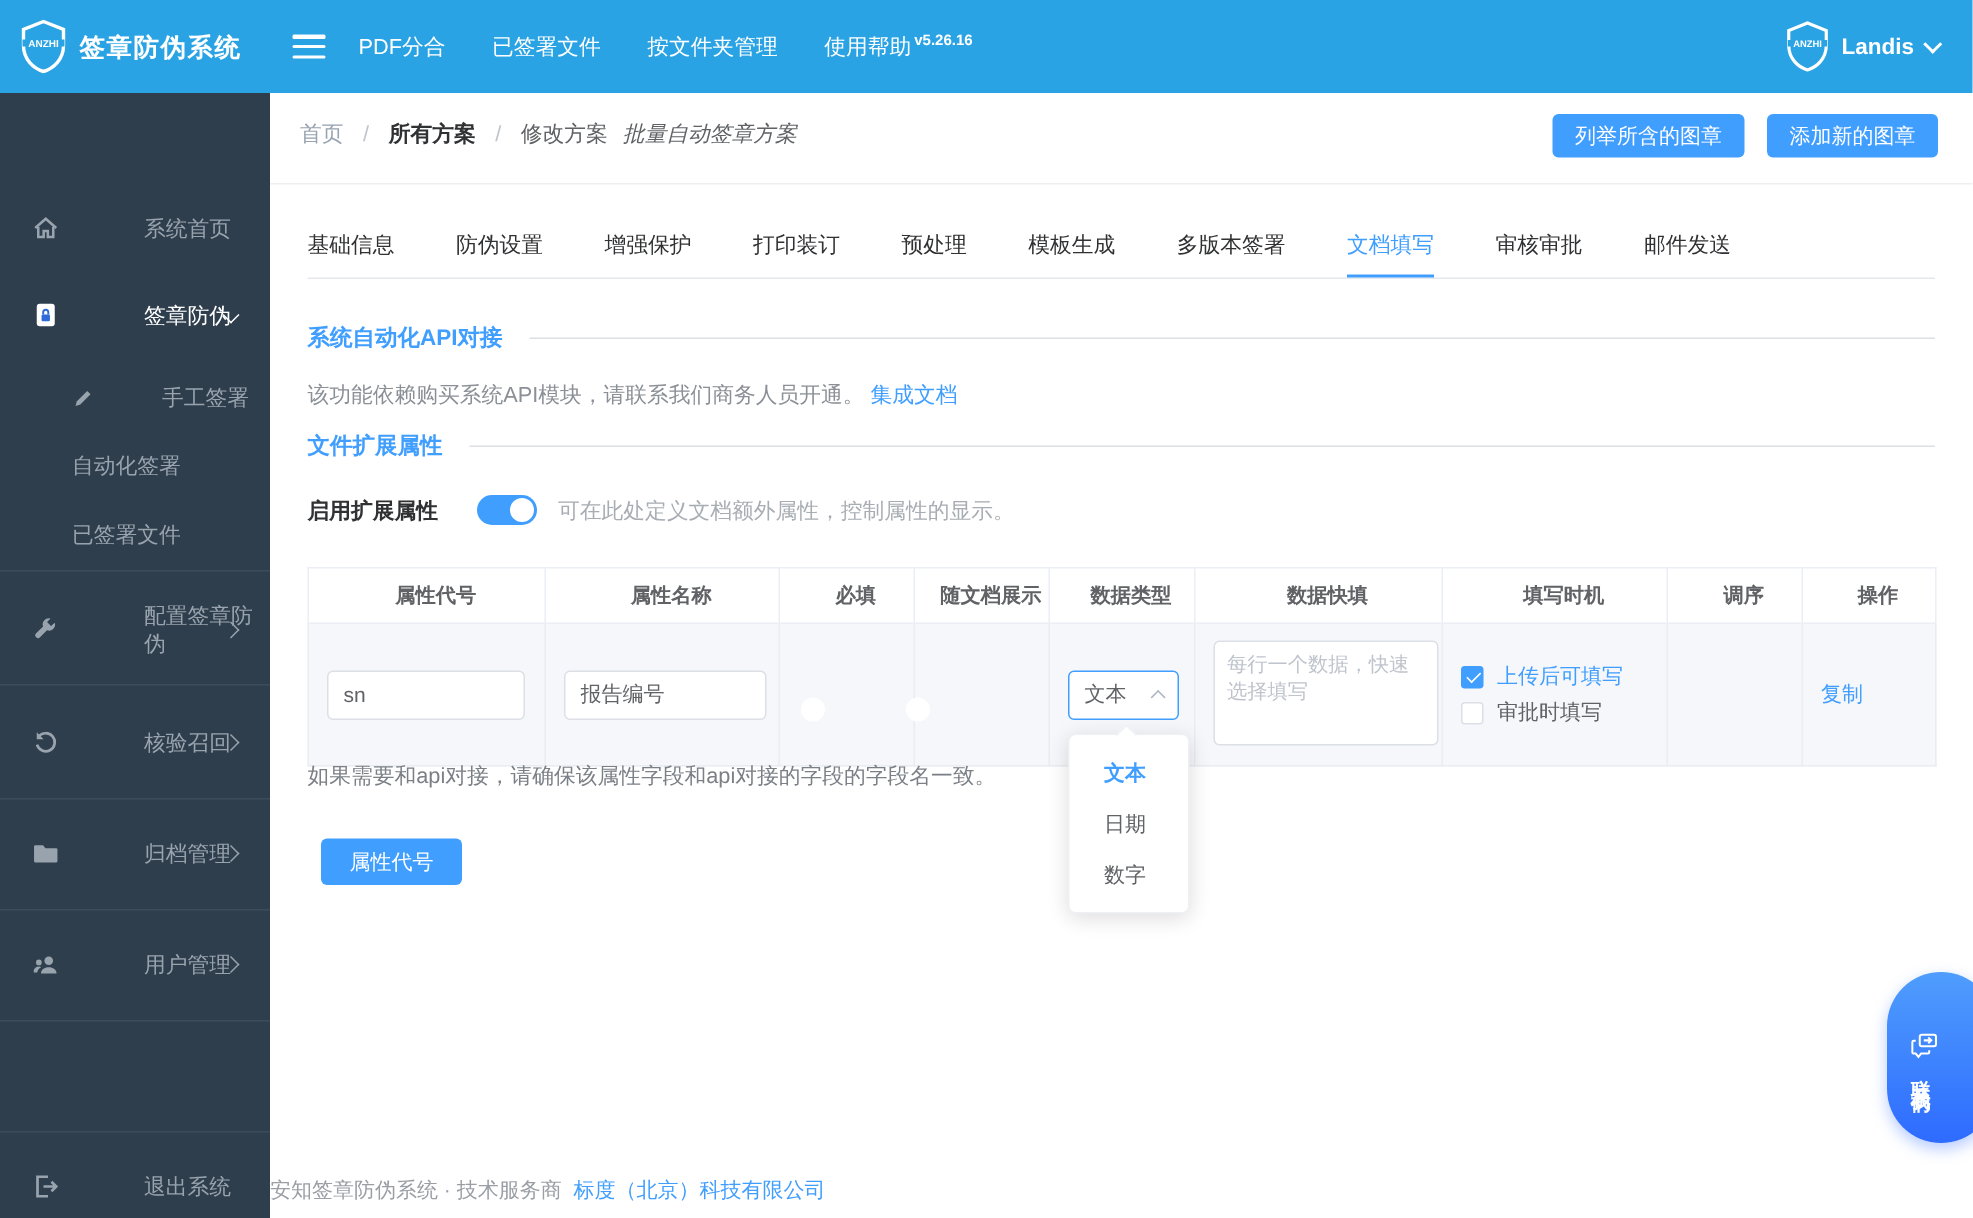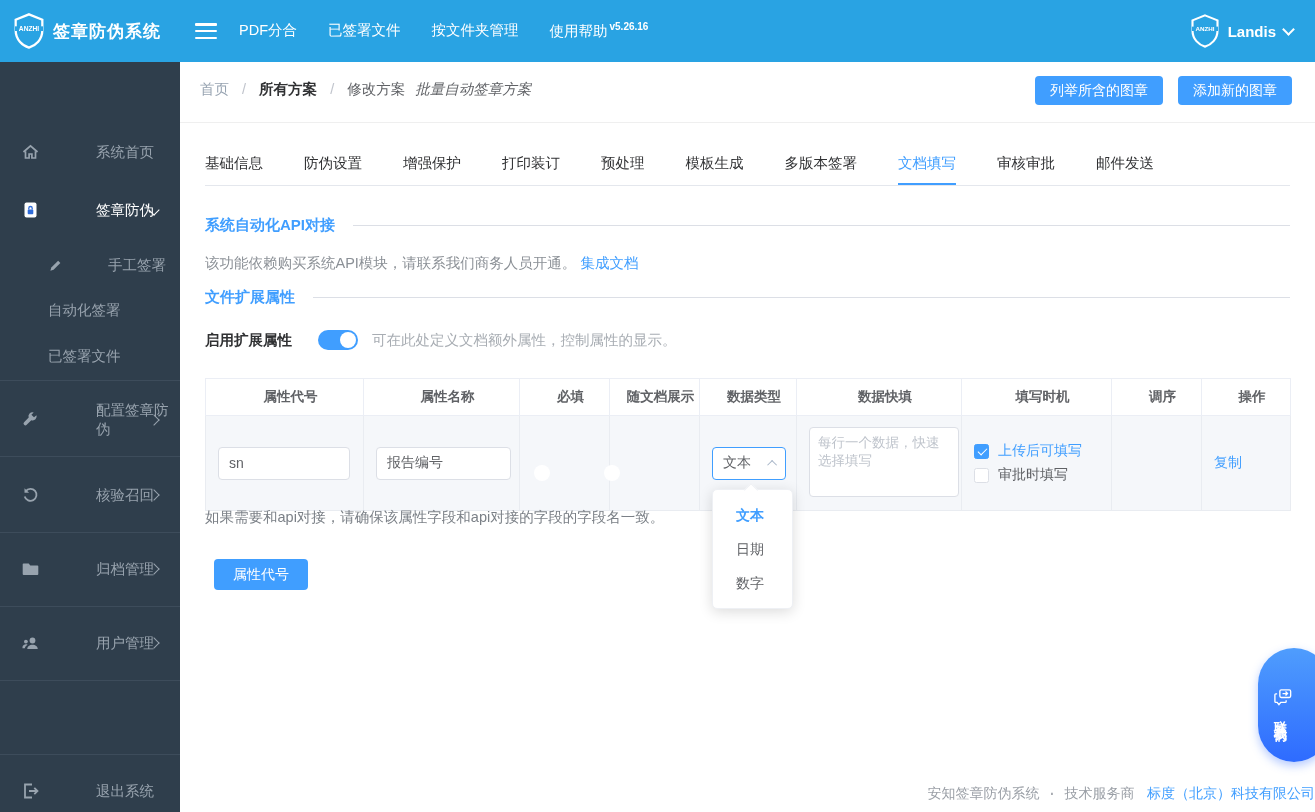--- a/index.html
+++ b/index.html
@@ -116,22 +116,22 @@
     border:1px solid #eef0f4; border-radius:5px; z-index:40;
     box-shadow:0 3px 14px rgba(0,0,0,.14); padding:8px 0; }
   .dropdown:before { content:""; position:absolute; top:-5px; left:33px; width:9px; height:9px;
     background:#fff; transform:rotate(45deg); border-left:1px solid #eef0f4;
     border-top:1px solid #eef0f4; }
   .dd-item { height:34px; line-height:34px; padding-left:23px; font-size:14px;
     color:#606266; cursor:pointer; }
   .dd-item.selected { color:#409eff; font-weight:bold; }
 
   
-  .page-footer { position:absolute; left:0; top:723px; width:1135px; text-align:right;
-    font-size:14px; color:#9a9fa6;font-family:Liberation Mono, monospace; }
+  .page-footer { position:absolute; left:0; top:723px; width:1135px; text-align:left;
+    font-size:14px; color:#9a9fa6; }
   .contact-fab { position:fixed; right:-15px; top:648px; width:72px; height:114px;
     border-radius:36px; background:linear-gradient(180deg,#4f9dfd,#2e6bff);
     z-index:50; cursor:pointer; display:flex; flex-direction:column; align-items:flex-start;
     justify-content:center; padding-left:13px; box-shadow:0 4px 10px rgba(46,107,255,.35); }
   .contact-fab svg { width:20px; height:18px; margin-bottom:4px; margin-left:2px; }
   .contact-label { writing-mode:vertical-rl; text-orientation:upright; color:#fff;
     font-size:13px; font-weight:bold; letter-spacing:3px; }
 </style>
 </head>
 <body>

